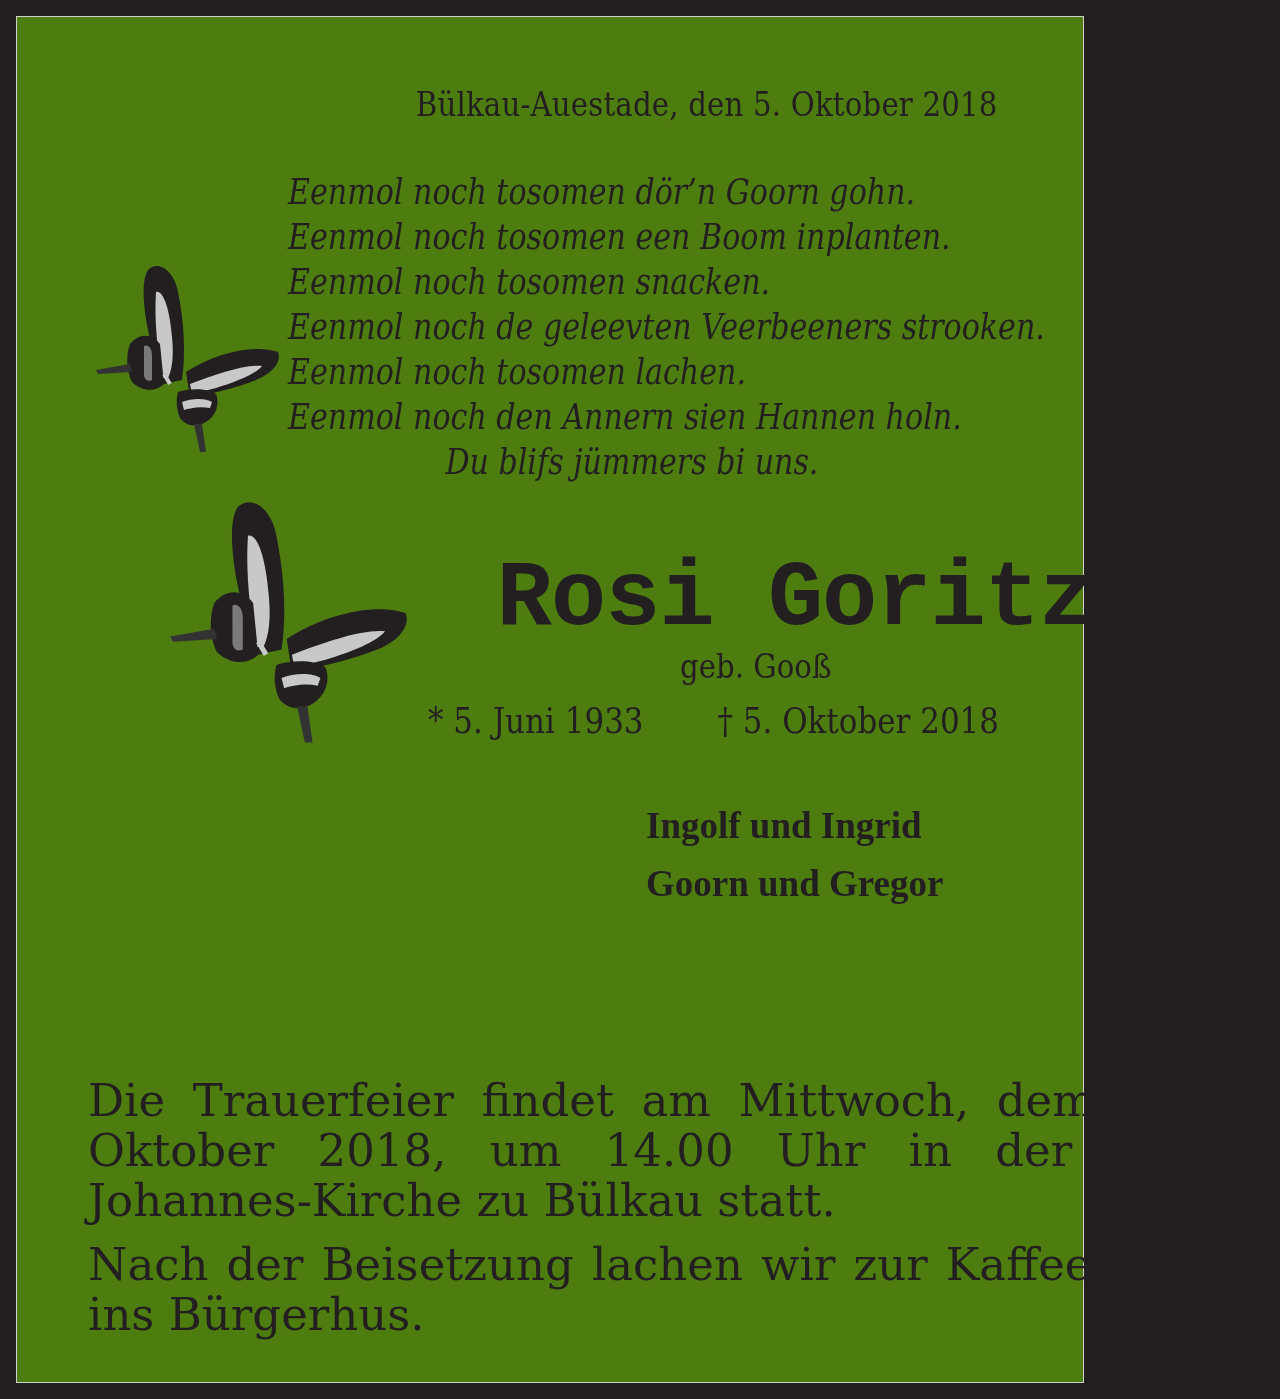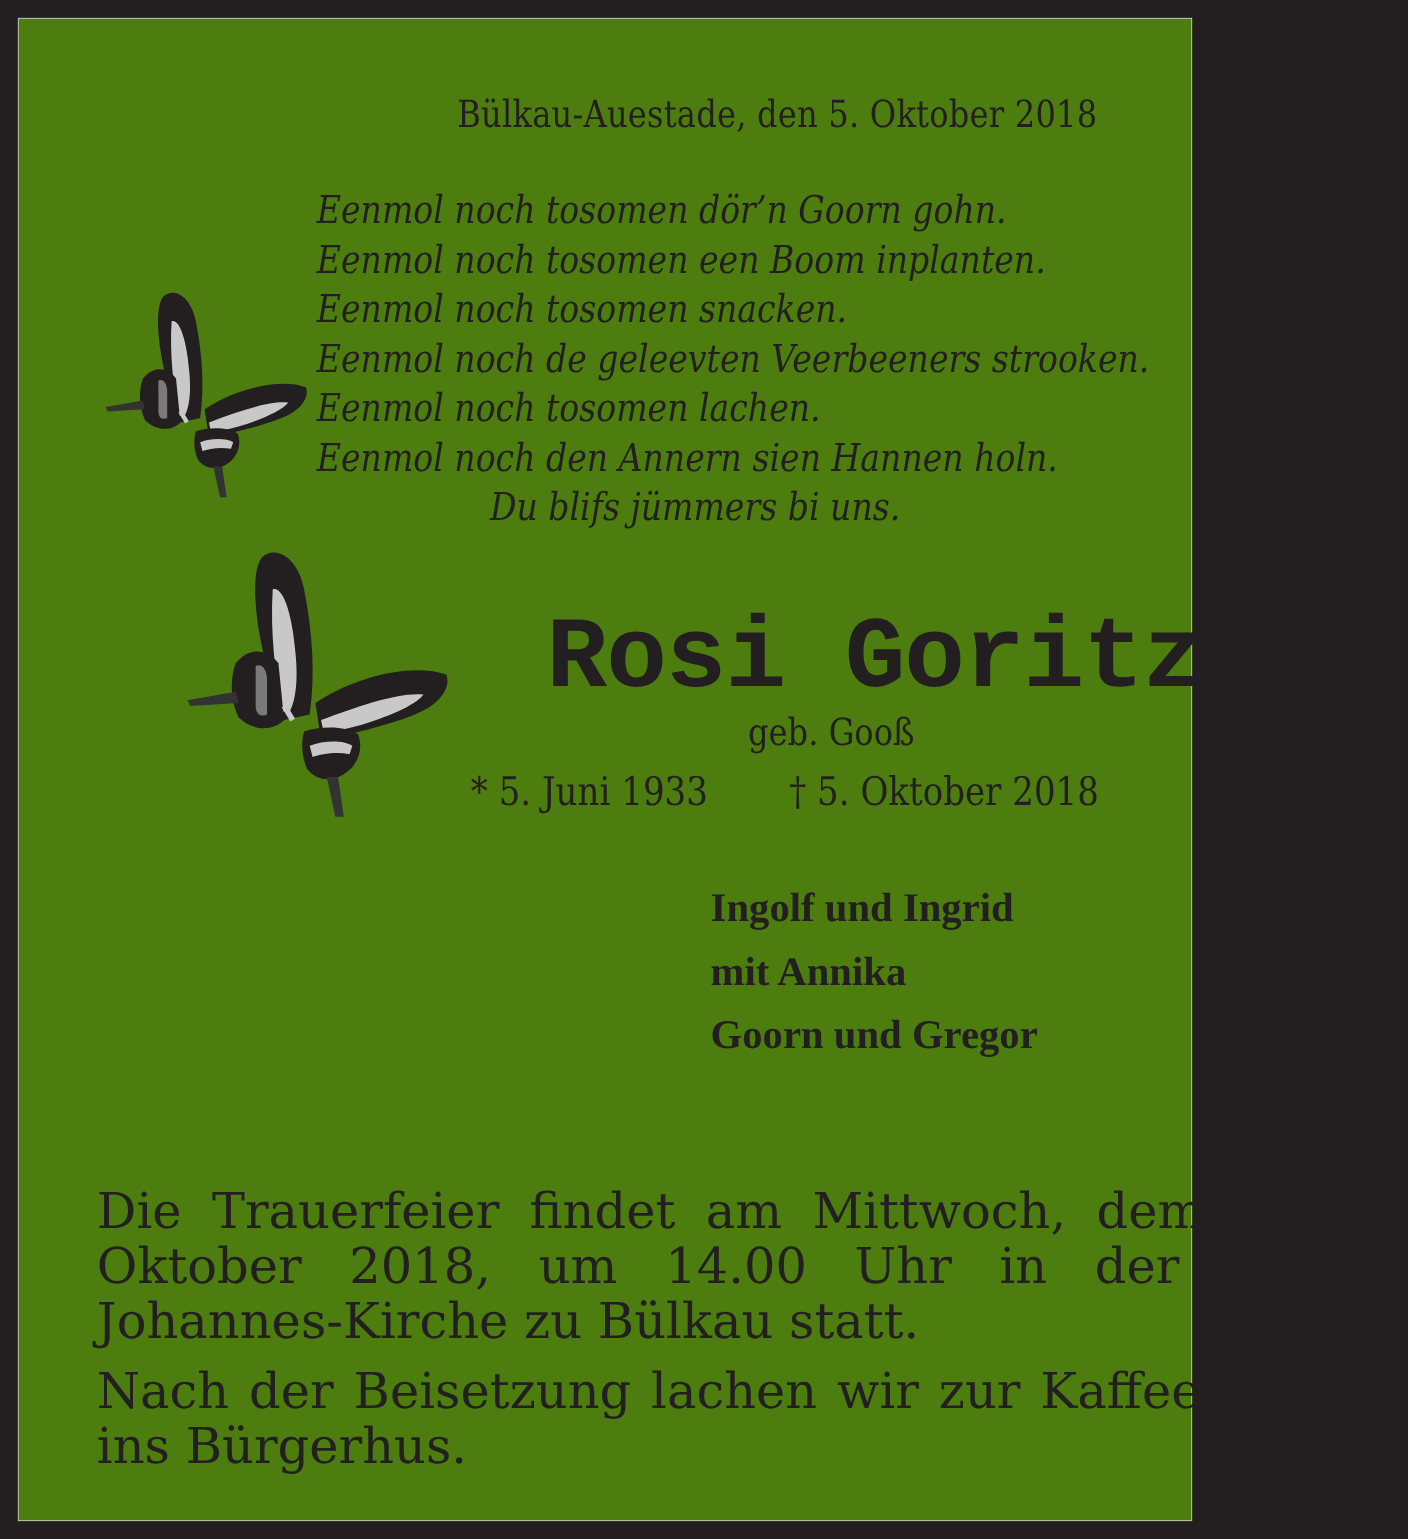--- a/index.html
+++ b/index.html
@@ -145,21 +145,20 @@
   <div class="abs maiden">geb. Gooß</div>
   <div class="abs dates">
     <span>* 5. Juni 1933</span><span class="death">† 5. Oktober 2018</span>
   </div>
 
   <div class="abs family">
     <div class="grp">
       <span>Ingolf und Ingrid</span>
     </div>
     <div class="grp">
-      <span>mit Annika</span>
     </div>
     <div class="grp">
       <span>Goorn und Gregor</span>
     </div>
   </div>
 
   <div class="abs body-text">
     <p>Die Trauerfeier findet am Mittwoch, dem 10. Oktober 2018, um 14.00 Uhr in der St.-Johannes-Kirche zu Bülkau statt.</p>
     <p>Nach der Beisetzung lachen wir zur Kaffeetafel ins Bürgerhus.</p>
   </div>

